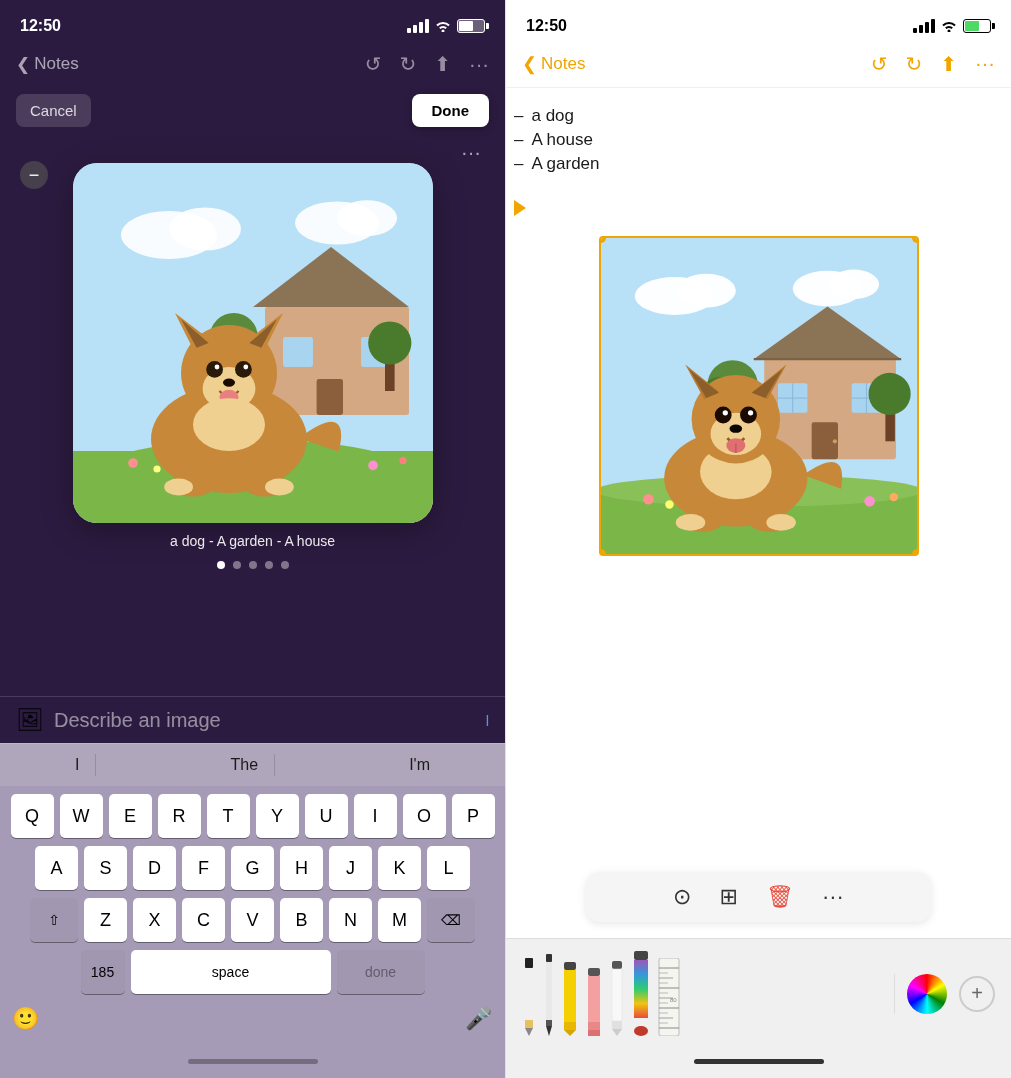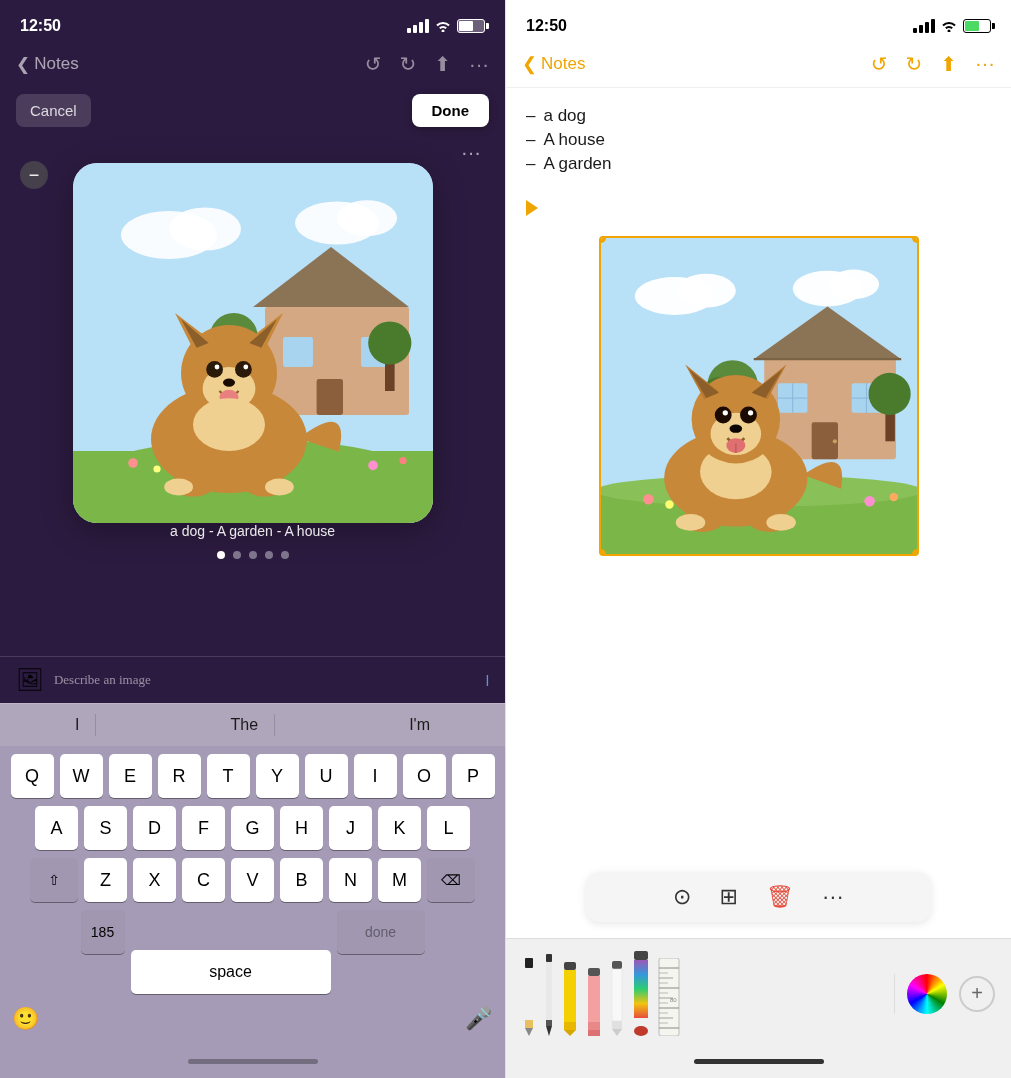--- a/index.html
+++ b/index.html
@@ -189,20 +189,21 @@
 
     
     .corgi-svg {
       width: 100%;
       height: 100%;
     }
 
     .caption-text {
       color: rgba(255,255,255,0.9);
       font-size: 14px;
+      margin-top: 10px;
       text-align: center;
       font-weight: 500;
     }
 
     
     .dots-row {
       display: flex;
       gap: 8px;
       margin-top: 12px;
     }
@@ -221,22 +222,21 @@
       align-items: center;
       padding: 10px 16px;
       border-top: 1px solid rgba(255,255,255,0.15);
       gap: 10px;
     }
     .describe-icon {
       font-size: 22px;
     }
     .describe-text {
       color: rgba(255,255,255,0.5);
-      font-size: 13px;
-      font-family: Liberation Serif, serif;
+      font-size: 20px;
     }
     .describe-link {
       margin-left: auto;
       color: rgba(100,180,255,0.8);
       font-size: 15px;
     }
 
     
     .predictive-bar {
       background: rgba(200,190,210,0.85);
@@ -279,22 +279,21 @@
       cursor: pointer;
     }
     .kb-key.dark {
       background: rgba(160,150,175,0.85);
       color: #000;
       font-size: 14px;
       width: 44px;
     }
     .kb-key.space {
       width: 200px;
-      font-size: 16px;
-      margin-top: 40px;
+      font-size: 14px;
     }
     .kb-key.done-key {
       width: 88px;
       font-size: 14px;
       color: rgba(0,0,0,0.4);
     }
     .kb-key.num-key {
       width: 44px;
       font-size: 14px;
     }
@@ -392,21 +391,21 @@
     }
 
     .right-nav-icon {
       color: #f0a500;
       font-size: 20px;
     }
 
     
     .note-content {
       flex: 1;
-      padding: 16px 20px;
+      padding: 16px 8px;
       overflow: hidden;
     }
 
     .note-list {
       list-style: none;
       margin-bottom: 16px;
     }
     .note-list li {
       font-size: 17px;
       color: #1a1a1a;

